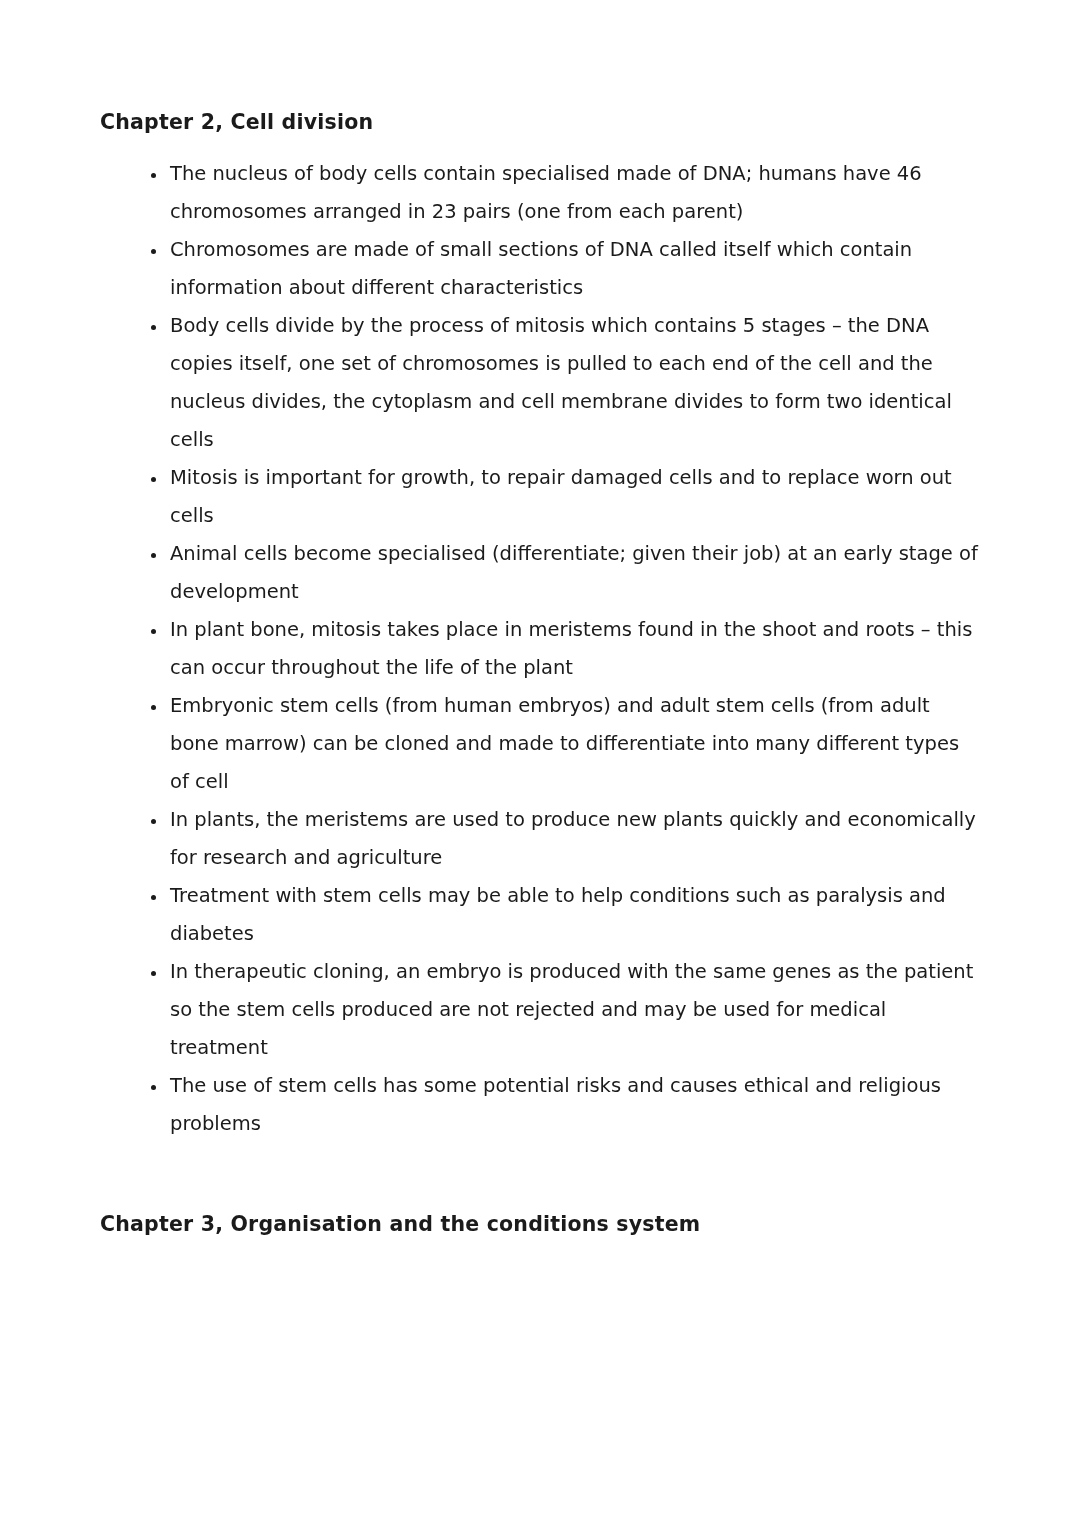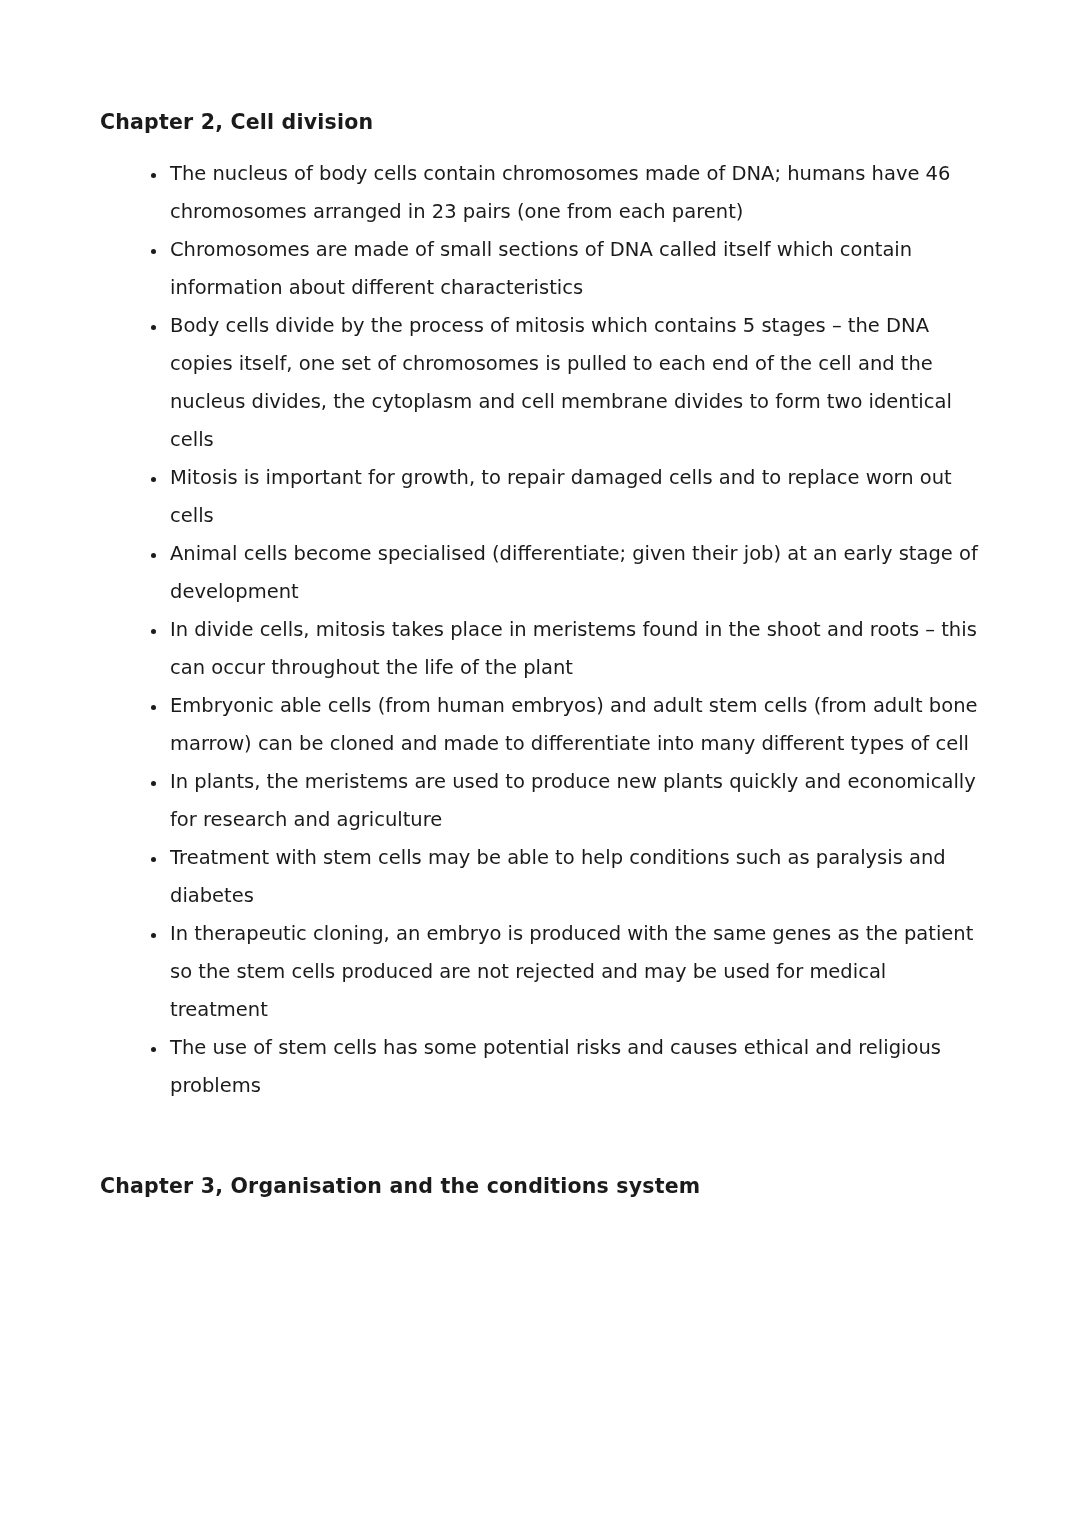--- a/index.html
+++ b/index.html
@@ -50,27 +50,27 @@
   }
 </style>
 </head>
 <body>
 
 <div class="page">
   <div>
       <div class="section">
         <div class="section-heading">Chapter 2, Cell division</div>
         <ul class="bullet-list">
-          <li><span>The </span><span class="bold">nucleus</span><span> of body cells contain </span><span class="bold">chromosomes</span><span> made of </span><span class="bold">DNA</span><span>; humans have 46 chromosomes arranged in 23 pairs (one from each parent)</span></li>
+          <li><span>The </span><span class="bold">nucleus</span><span> of body cells contain </span><span class="bold">specialised</span><span> made of </span><span class="bold">DNA</span><span>; humans have 46 chromosomes arranged in 23 pairs (one from each parent)</span></li>
           <li><span>Chromosomes are made of small sections of DNA called </span><span class="bold">itself</span><span> which contain information about different characteristics</span></li>
           <li><span>Body cells divide by the process of </span><span class="bold">mitosis</span><span> which contains 5 stages – the DNA copies itself, one set of chromosomes is pulled to each end of the cell and the nucleus divides, the cytoplasm and cell membrane divides to form two identical cells</span></li>
           <li><span class="bold">Mitosis</span><span> is important for growth, to repair damaged cells and to replace worn out cells</span></li>
           <li><span>Animal cells become specialised (differentiate; given their job) at an early stage of development</span></li>
-          <li><span>In divide cells, </span><span class="bold">mitosis</span><span> takes place in meristems found in the shoot and roots – this can occur throughout the life of the plant</span></li>
-          <li><span class="bold">Embryonic able cells</span><span> (from human embryos) and adult stem cells (from adult bone marrow) can be cloned and made to differentiate into many different types of cell</span></li>
+          <li><span>In plant bone, </span><span class="bold">mitosis</span><span> takes place in meristems found in the shoot and roots – this can occur throughout the life of the plant</span></li>
+          <li><span class="bold">Embryonic stem cells</span><span> (from human embryos) and adult stem cells (from adult bone marrow) can be cloned and made to differentiate into many different types of cell</span></li>
           <li><span>In plants, the </span><span class="bold">meristems</span><span> are used to produce new plants quickly and economically for research and agriculture</span></li>
           <li><span>Treatment with </span><span class="bold">stem cells</span><span> may be able to help conditions such as paralysis and diabetes</span></li>
           <li><span>In </span><span class="bold">therapeutic cloning</span><span>, an embryo is produced with the same genes as the patient so the stem cells produced are not rejected and may be used for medical treatment</span></li>
           <li><span>The use of </span><span class="bold">stem cells</span><span> has some potential risks and causes ethical and religious problems</span></li>
         </ul>
       </div>
       <div class="section">
         <div class="section-heading">Chapter 3, Organisation and the conditions system</div>
       </div>
     </div>

